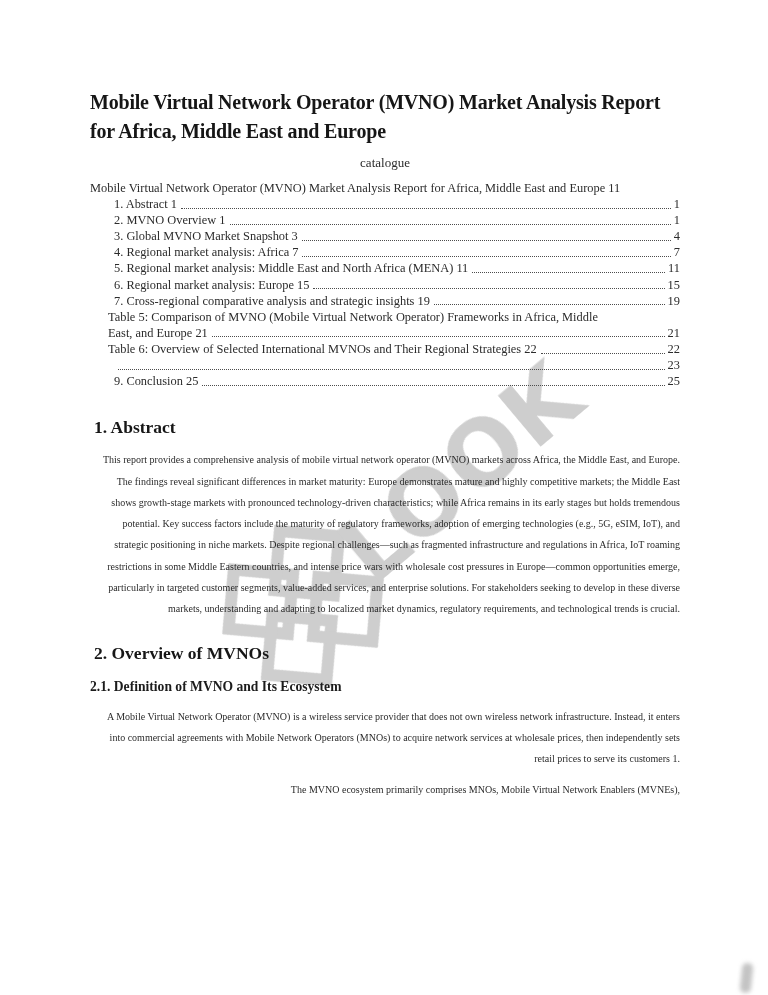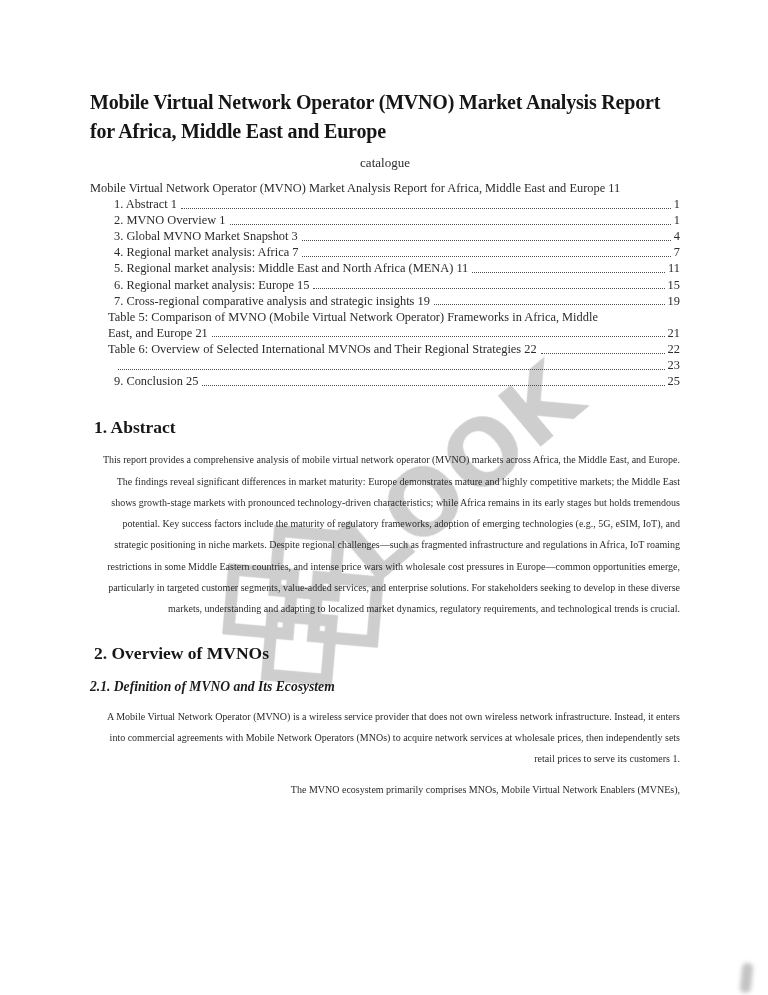--- a/index.html
+++ b/index.html
@@ -61,21 +61,20 @@
     margin: 26px 0 0 4px;
     line-height: 24px;
   }
   h2.sec.overview { margin-top: 21px; }
   h3.subsec {
     font-size: 13.6px;
     font-weight: bold;
     color: #1c1c1c;
     margin: 13px 0 0 0;
     line-height: 18px;
-    font-style: italic;
   }
   p.body-text {
     font-size: 10px;
     line-height: 21.3px;
     margin: 10px 0 0 0;
     text-align: right;
   }
   p.body-text.last { }
   
   .watermark {

